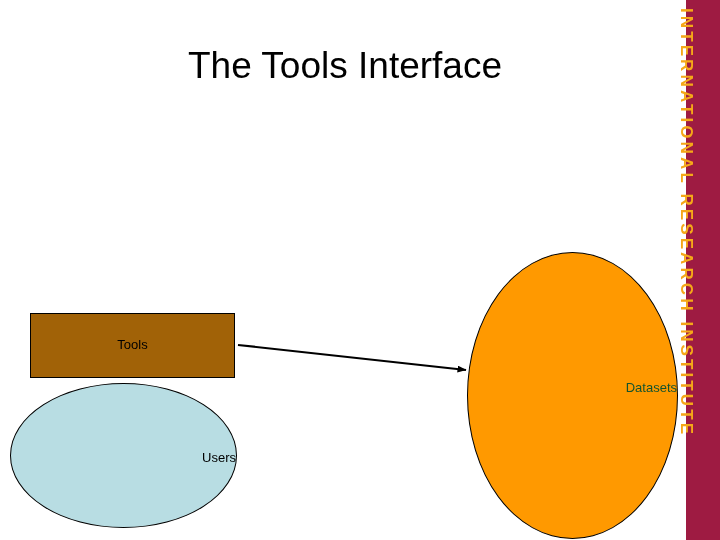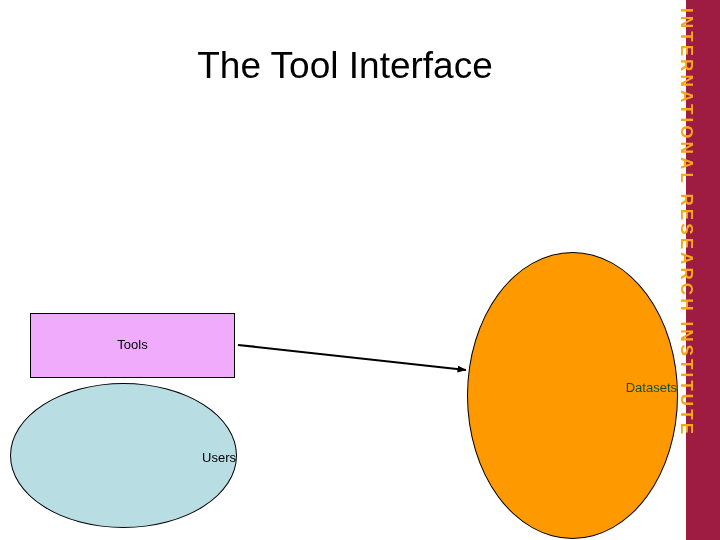--- a/index.html
+++ b/index.html
@@ -66,21 +66,21 @@
     height: 540px;
   }
 
   
   #shape-tools {
     position: absolute;
     left: 30px;
     top: 313px;
     width: 205px;
     height: 65px;
-    background: #f0abfc;
+    background: #a16207;
     border: 1px solid #000000;
     box-sizing: border-box;
     text-decoration: underline;
   }
   #shape-tools-label {
     position: absolute;
     left: 0;
     right: 0;
     top: 23px;
     text-align: center;
@@ -140,21 +140,21 @@
     width: 686px;
     height: 540px;
     pointer-events: none;
   }
 </style>
 </head>
 <body>
 
 <div id="slide">
 
-  <div id="slide-title">The Tool Interface</div>
+  <div id="slide-title">The Tools Interface</div>
 
   <div id="diagram">
 
     <div id="shape-tools">
       <div id="shape-tools-label">Tools</div>
     </div>
 
     <div id="shape-users">
       <div id="shape-users-label">Users</div>
     </div>

